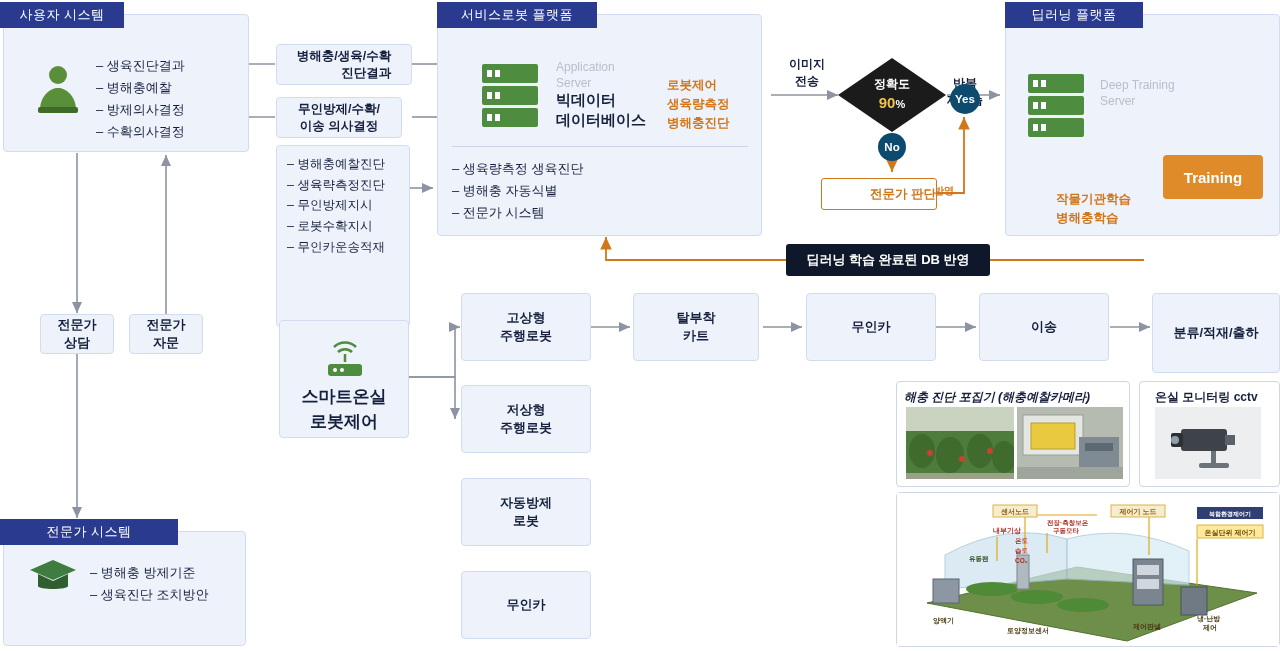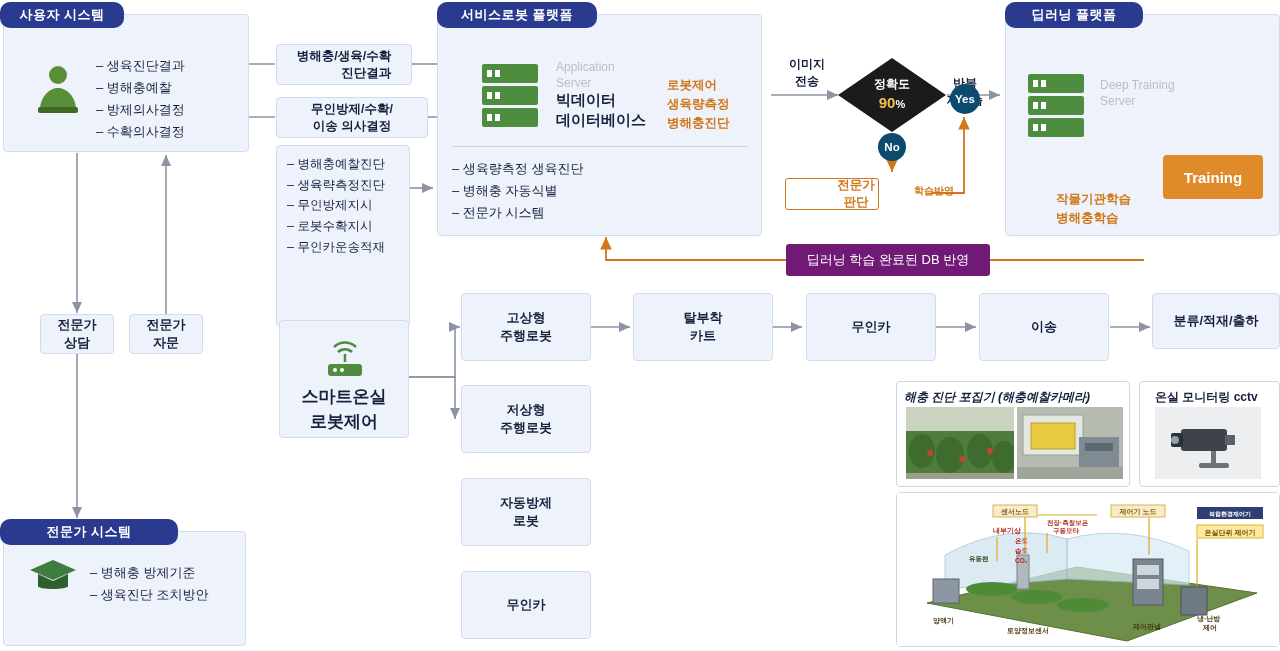--- a/index.html
+++ b/index.html
@@ -6,23 +6,23 @@
   body{
     width:1280px;height:651px;position:relative;overflow:hidden;
     background:#ffffff;
     font-family:"Liberation Sans","DejaVu Sans",sans-serif;
     color:#111;
   }
   .abs{position:absolute;box-sizing:border-box;}
 
   
   .sec-title{
-    background:#2a3b8f;color:#fff;font-weight:bold;font-size:13px;
-    display:flex;align-items:center;justify-content:center;
-    border-radius:10px;letter-spacing:0.5px;z-index:5;
+    background:#2a3b8f;color:#fff;font-weight:normal;font-size:13px;
+    display:flex;align-items:center;justify-content:center;
+    border-radius:0;letter-spacing:0.5px;z-index:5;
   }
   
   .panel{
     background:#eef2fb;border:1px solid #d2dcf0;border-radius:4px;
   }
   .panel-white{background:#ffffff;border:1px solid #cfd6e4;border-radius:4px;}
 
   
   .box{
     background:#eef2fb;border:1px solid #d2dcf0;border-radius:4px;
@@ -41,21 +41,21 @@
   .orange-box{
     background:#fff;border:1.5px solid #d2761a;border-radius:3px;
     color:#d2761a;font-weight:bold;font-size:12.5px;
     display:flex;align-items:center;justify-content:center;text-align:center;
   }
   .orange-fill{
     background:#e08b2a;color:#fff;border-radius:4px;font-weight:bold;font-size:15px;
     display:flex;align-items:center;justify-content:center;
   }
   .darkbar{
-    background:#701a75;color:#fff;border-radius:3px;font-weight:normal;font-size:13px;
+    background:#0f172a;color:#fff;border-radius:3px;font-weight:bold;font-size:13px;
     display:flex;align-items:center;justify-content:center;
   }
 
   .gray-label{color:#b9bec9;font-size:12px;line-height:1.3;font-weight:normal;}
   .title-strong{font-size:15px;font-weight:bold;color:#16213e;line-height:1.35;}
 
   
   .diamond{
     width:108px;height:74px;background:#1b1b1b;color:#fff;
     display:flex;align-items:center;justify-content:center;
@@ -149,21 +149,21 @@
   <svg viewBox="0 0 50 40" width="50" height="40">
     <path d="M25,4 L48,14 L25,24 L2,14 Z" fill="#3f7c3f"></path>
     <path d="M10,18 L10,30 C10,34 40,34 40,30 L40,18 L25,25 Z" fill="#2f5e2f"></path>
   </svg>
 </div>
 <div class="abs listtext-lg" style="left:90px;top:562px;width:160px;">–  병해충 방제기준
 –  생육진단 조치방안</div>
 
 <div class="abs box" style="left:276px;top:44px;width:136px;height:41px;white-space:pre-line;font-size:12.5px;text-align:right;">병해충/생육/수확
 진단결과</div>
-<div class="abs box" style="left:276px;top:97px;width:152px;height:41px;white-space:pre-line;font-size:12.5px;">무인방제/수확/
+<div class="abs box" style="left:276px;top:97px;width:126px;height:41px;white-space:pre-line;font-size:12.5px;">무인방제/수확/
 이송 의사결정</div>
 <div class="abs box-list" style="left:276px;top:145px;width:134px;height:182px;">
   <span class="listtext">–  병해충예찰진단
 –  생육략측정진단
 –  무인방제지시
 –  로봇수확지시
 –  무인카운송적재</span>
 </div>
 
 <div class="abs sec-title" style="left:437px;top:2px;width:160px;height:26px;">서비스로봇 플랫폼</div>
@@ -200,21 +200,21 @@
   <div style="text-align:center;">
     <span>정확도</span><br>
     <span class="pct">90</span><span style="font-size:11px;">%</span>
   </div>
 </div>
 <div class="abs capt" style="left:936px;top:50px;width:58px;text-align:center;white-space:pre-line;line-height:1.4;margin-top:25px;">반복
 재학습</div>
 <div class="abs circ" style="left:950px;top:84px;width:30px;height:30px;">Yes</div>
 <div class="abs circ" style="left:878px;top:133px;width:28px;height:28px;">No</div>
 <div class="abs orange" style="left:914px;top:140px;font-size:10px;margin-top:44px;">학습반영</div>
-<div class="abs orange-box" style="left:785px;top:178px;width:94px;height:32px;padding-left:48px;">전문가 판단</div>
+<div class="abs orange-box" style="left:821px;top:178px;width:116px;height:32px;padding-left:48px;">전문가 판단</div>
 
 <div class="abs sec-title" style="left:1005px;top:2px;width:138px;height:26px;">딥러닝 플랫폼</div>
 <div class="abs panel" style="left:1005px;top:14px;width:275px;height:222px;"></div>
 <div class="abs" style="left:1024px;top:72px;width:64px;height:68px;">
   <svg viewBox="0 0 64 68" width="64" height="68">
     <rect x="4" y="2" width="56" height="19" rx="2" fill="#4e8c3f"></rect>
     <rect x="4" y="24" width="56" height="19" rx="2" fill="#4e8c3f"></rect>
     <rect x="4" y="46" width="56" height="19" rx="2" fill="#4e8c3f"></rect>
     <rect x="9" y="8" width="5" height="7" fill="#fff"></rect>
       <rect x="17" y="8" width="5" height="7" fill="#fff"></rect>
@@ -247,25 +247,25 @@
 로봇제어</div>
 
 <div class="abs box" style="left:461px;top:293px;width:130px;height:68px;white-space:pre-line;">고상형
 주행로봇</div>
 <div class="abs box" style="left:461px;top:385px;width:130px;height:68px;white-space:pre-line;">저상형
 주행로봇</div>
 <div class="abs box" style="left:461px;top:478px;width:130px;height:68px;white-space:pre-line;">자동방제
 로봇</div>
 <div class="abs box" style="left:461px;top:571px;width:130px;height:68px;white-space:pre-line;">무인카</div>
 
-<div class="abs box" style="left:633px;top:293px;width:140px;height:68px;white-space:pre-line;">탈부착
+<div class="abs box" style="left:633px;top:293px;width:126px;height:68px;white-space:pre-line;">탈부착
 카트</div>
 <div class="abs box" style="left:806px;top:293px;width:130px;height:68px;white-space:pre-line;">무인카</div>
 <div class="abs box" style="left:979px;top:293px;width:130px;height:68px;white-space:pre-line;">이송</div>
-<div class="abs box" style="left:1152px;top:293px;width:128px;height:56px;white-space:pre-line;">분류/적재/출하</div>
+<div class="abs box" style="left:1152px;top:293px;width:128px;height:80px;white-space:pre-line;">분류/적재/출하</div>
 
 <div class="abs panel-white" style="left:896px;top:381px;width:234px;height:106px;"></div>
 <div class="abs capt" style="left:904px;top:389px;width:220px;font-style:italic;">해충 진단 포집기 (해충예찰카메라)</div>
 <div class="abs" style="left:906px;top:407px;width:108px;height:72px;overflow:hidden;background:#6d7f5a;">
   <svg viewBox="0 0 108 72" width="108" height="72">
     <rect width="108" height="72" fill="#8a9b74"></rect>
     <rect y="0" width="108" height="26" fill="#c9d3c0"></rect>
     <g fill="#4e7c3c">
         <rect x="0" y="24" width="108" height="48"></rect>
       </g>

